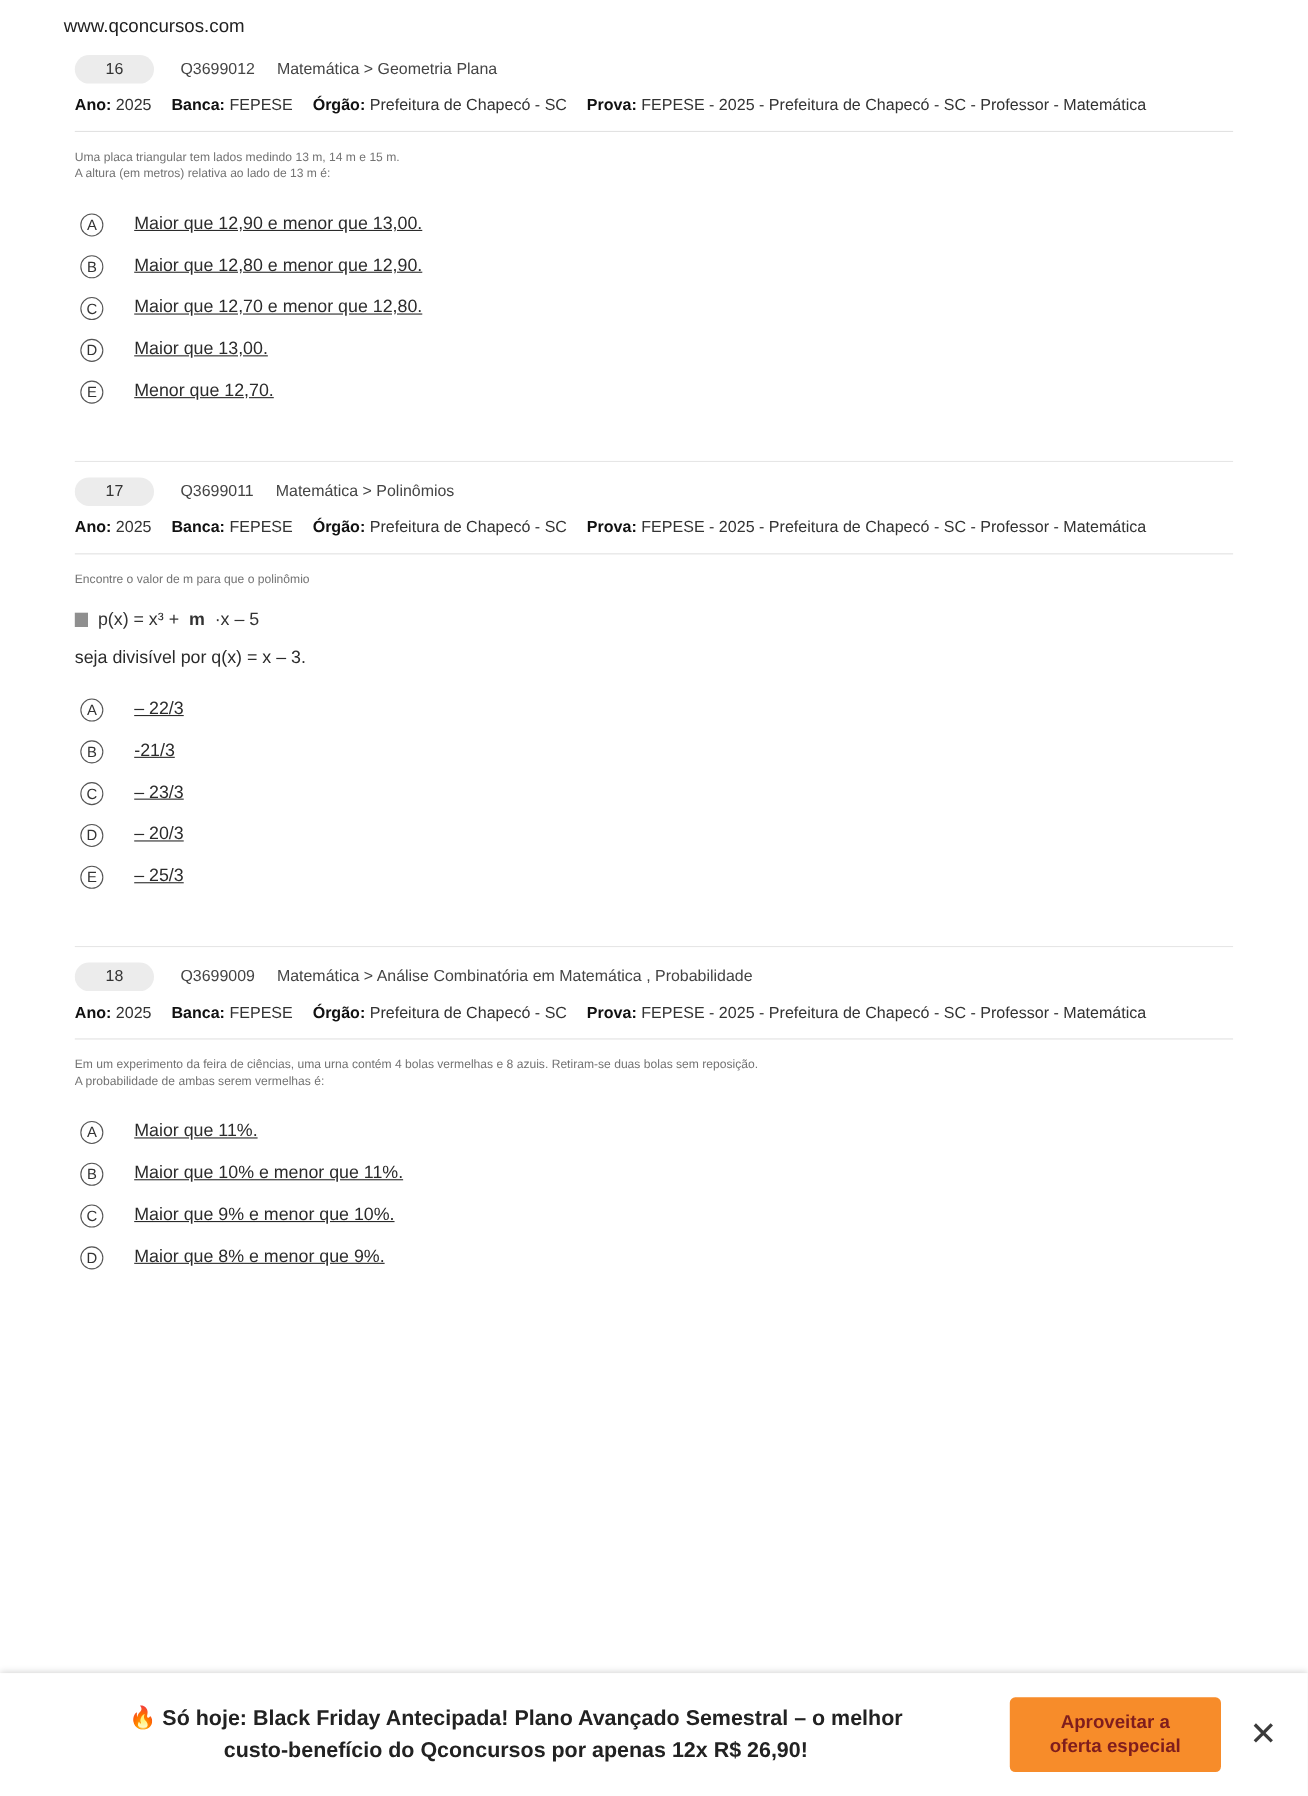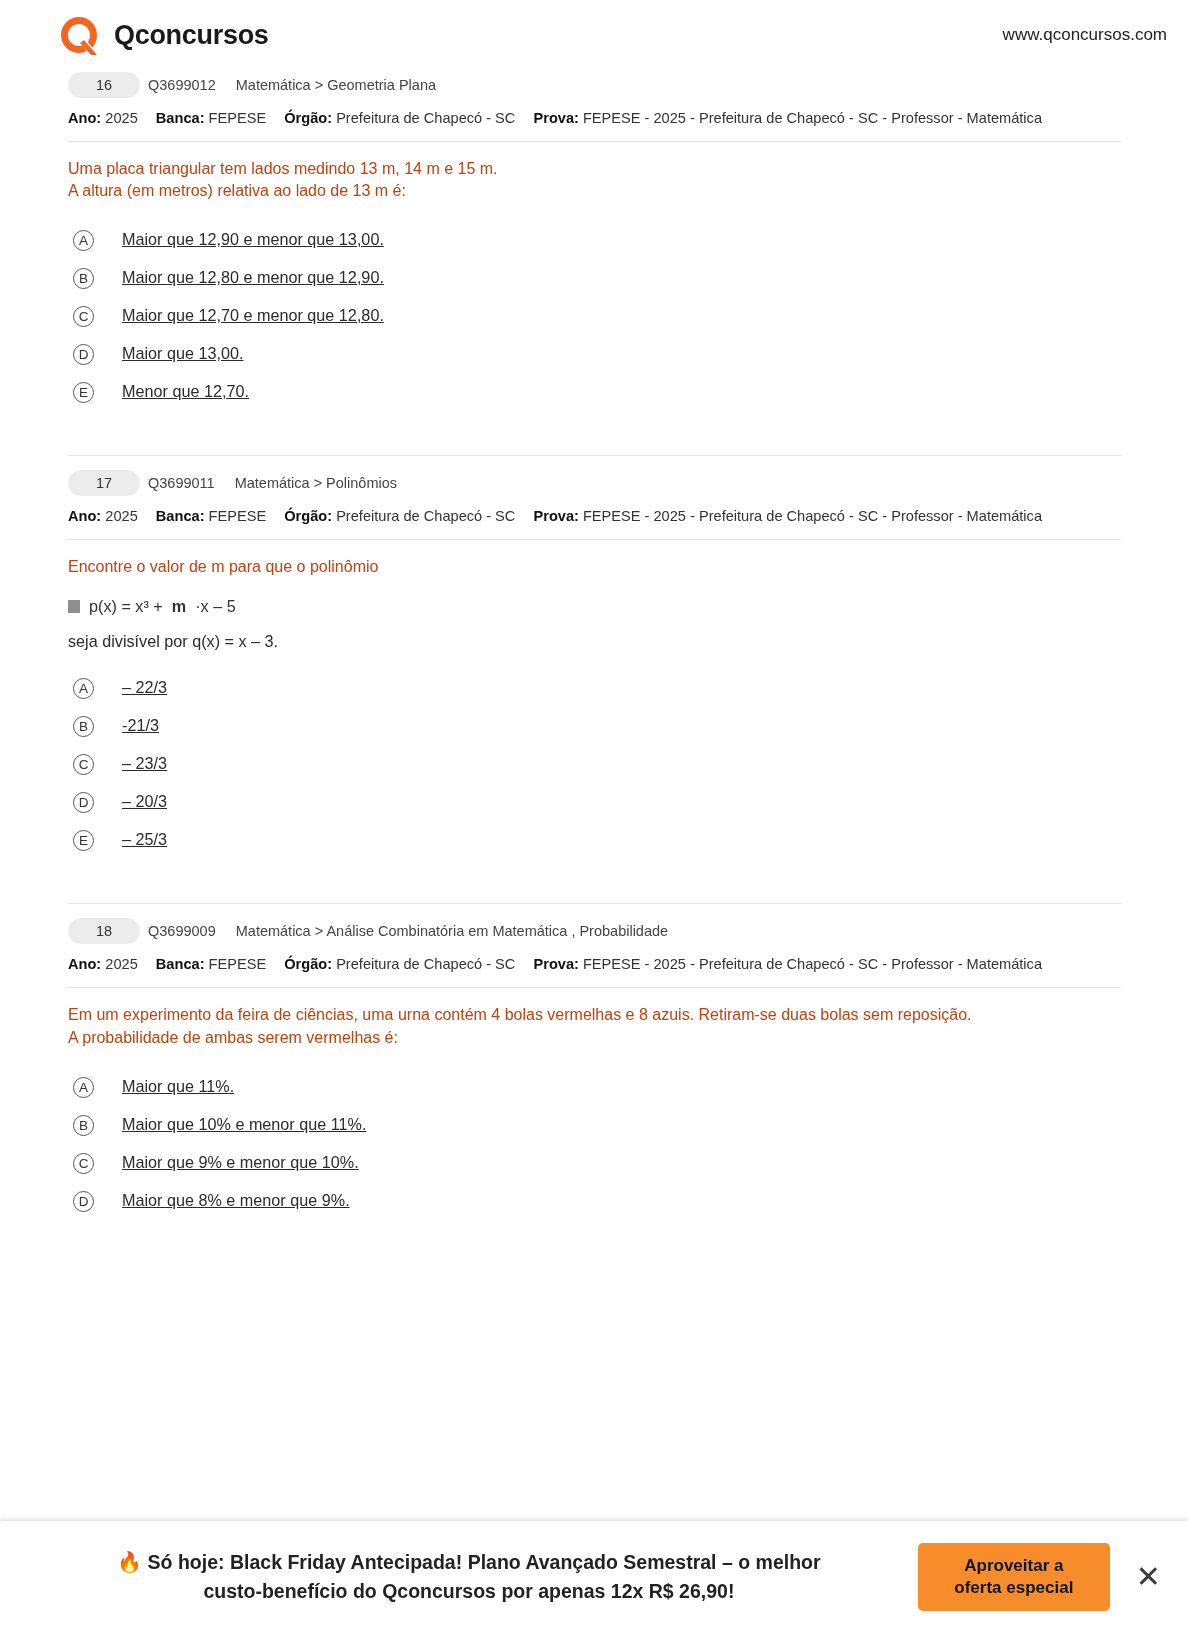--- a/index.html
+++ b/index.html
@@ -62,21 +62,21 @@
   .q-number {
     background: #ececec;
     color: #333;
     width: 72px;
     text-align: center;
     padding: 5px 0;
     font-size: 14.5px;
     border-radius: 13px;
   }
   .q-code {
-    margin-left: 8px;
+    margin-left: 24px;
     color: #444;
     font-size: 14.5px;
   }
   .q-path {
     margin-left: 20px;
     color: #444;
     font-size: 14.5px;
   }
   .q-meta {
     margin-top: 9px;
@@ -85,23 +85,23 @@
     color: #333;
   }
   .q-meta b { color: #111; }
   .q-meta .sep { display: inline-block; width: 14px; }
   .q-divider {
     border-bottom: 1px solid #e2e2e2;
     margin-top: 10px;
   }
   .q-statement {
     margin-top: 16px;
-    font-size: 16px;
+    font-size: 11px;
     line-height: 1.42;
-    color: #c2410c;
+    color: #737373;
   }
   .q-statement .line { display: block; }
 
   .formula-line {
     margin-top: 19px;
     margin-bottom: 16px;
     font-size: 16.2px;
     display: flex;
     align-items: center;
     gap: 9px;
@@ -170,21 +170,21 @@
     text-align: center;
     font-size: 19.5px;
     font-weight: bold;
     color: #222;
     line-height: 1.45;
     padding-right: 40px;
   }
   .promo-fire { font-size: 20px; }
   .promo-cta {
     background: #f78c2a;
-    color: #0f172a;
+    color: #7f1d1d;
     border: none;
     border-radius: 5px;
     font-family: "Liberation Sans", sans-serif;
     font-size: 17px;
     font-weight: bold;
     line-height: 1.32;
     padding: 12px 22px;
     width: 192px;
     cursor: pointer;
   }
@@ -195,33 +195,20 @@
     line-height: 1;
     cursor: pointer;
     user-select: none;
     font-weight: 300;
   }
 </style>
 </head>
 <body>
 
 <div class="site-header">
-  <div class="brand">
-    <span class="brand-mark">
-      <svg width="42" height="42" viewBox="0 0 42 42">
-        <path d="M21 3 C11 3 3 11 3 21 C3 31 11 39 21 39 C24 39 26.5 38.3 28.7 37
-                 L24.5 31.5 C23.4 31.9 22.2 32.1 21 32.1 C14.9 32.1 9.9 27.1 9.9 21
-                 C9.9 14.9 14.9 9.9 21 9.9 C27.1 9.9 32.1 14.9 32.1 21
-                 C32.1 23.6 31.2 26 29.8 27.9 L34.3 33.7 C37.2 30.4 39 26 39 21
-                 C39 11 31 3 21 3 Z" fill="#f26522"></path>
-        <path d="M26 26 L39 41 L33 41 L22 29 Z" fill="#f26522"></path>
-      </svg>
-    </span>
-    <span class="brand-name">Qconcursos</span>
-  </div>
   <div class="site-url">www.qconcursos.com</div>
 </div>
 
 <div class="content">
 
   <div class="question">
     <div class="q-head">
       <span class="q-number">16</span>
       <span class="q-code">Q3699012</span>
       <span class="q-path">Matemática &gt; Geometria Plana</span>

